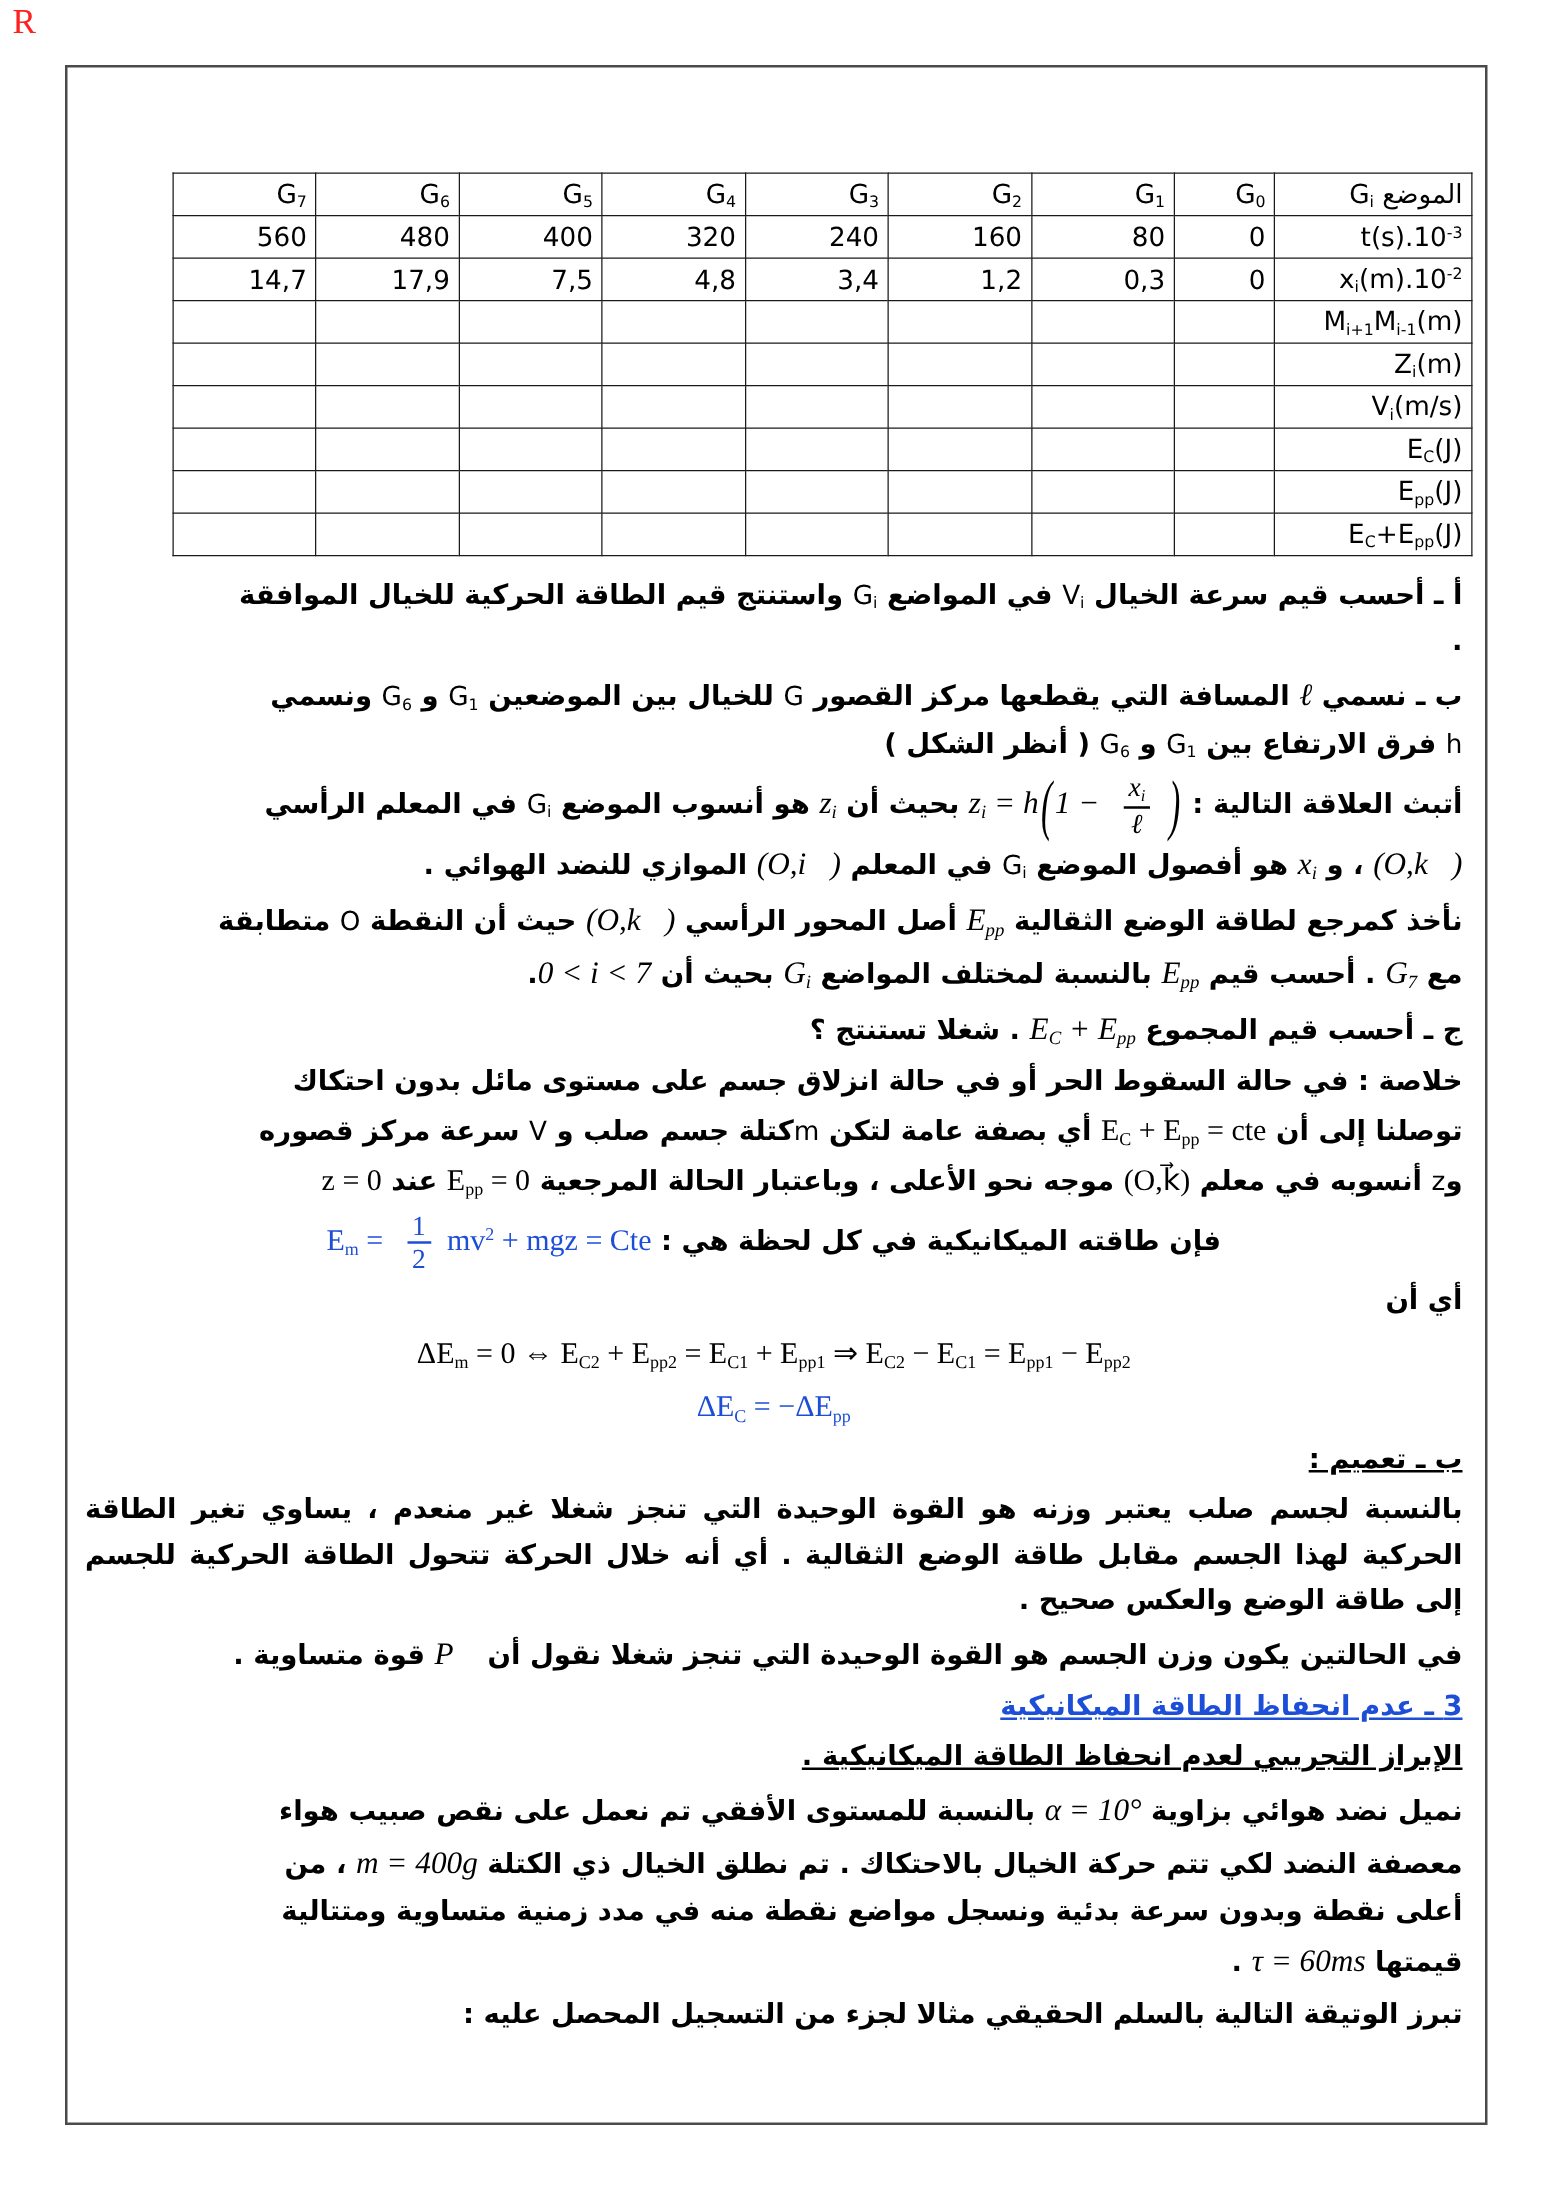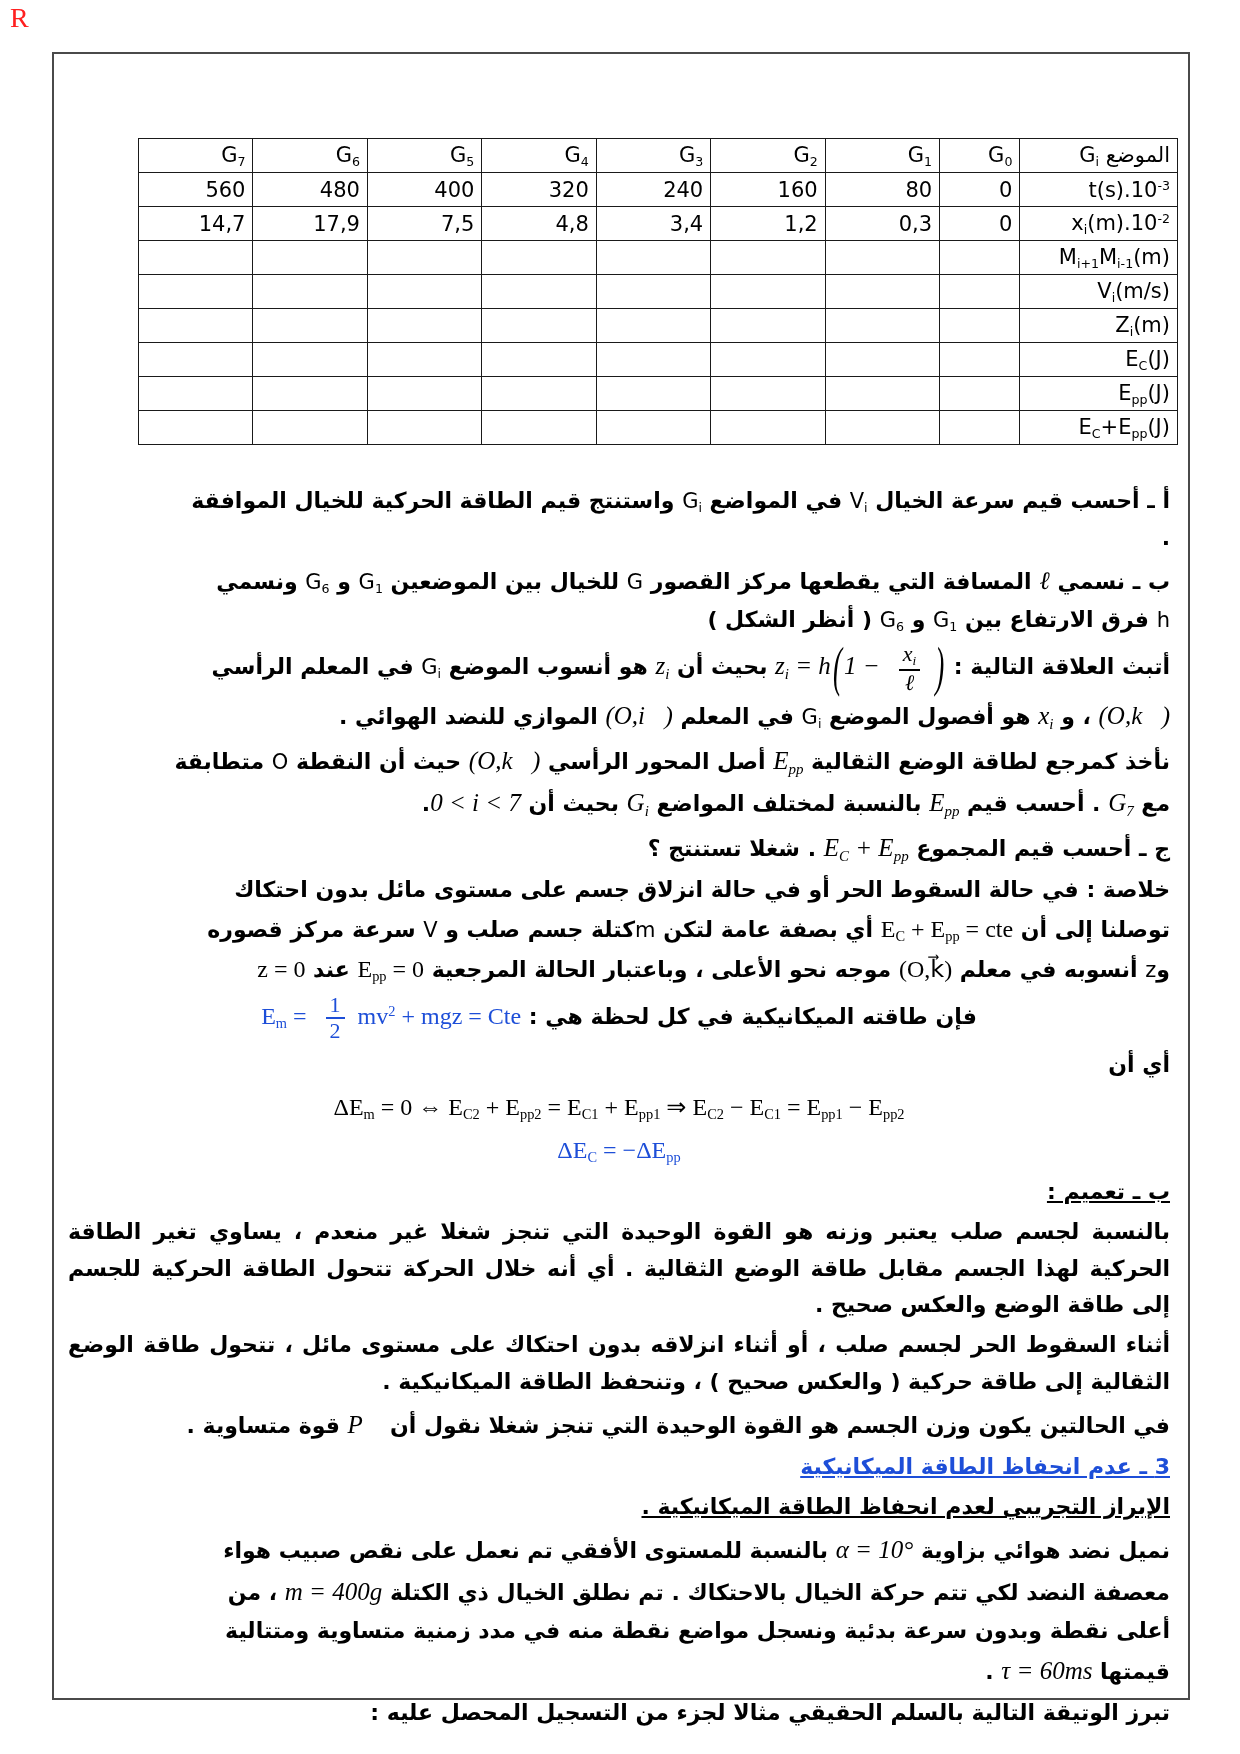--- a/index.html
+++ b/index.html
@@ -12,21 +12,21 @@
   
   table.meas{position:absolute;top:84px;right:10px;border-collapse:collapse;
              table-layout:fixed;width:1040px;direction:rtl;
              font-family:"DejaVu Sans",sans-serif;font-size:21px;}
   table.meas td{border:1.5px solid #1a1a1a;height:33px;padding:0 7px;text-align:right;
                 overflow:hidden;white-space:nowrap;background:#fff;}
   col.c-label{width:157px;} col.c-g0{width:80px;} col.c-g{width:114px;}
   sub{font-size:60%;vertical-align:-0.3em;}
   sup{font-size:60%;vertical-align:0.55em;}
   
-  .doc-text{position:absolute;top:426px;right:18px;left:14px;direction:rtl;
+  .doc-text{position:absolute;top:402px;right:18px;left:14px;direction:rtl;
             text-align:justify;font-family:"DejaVu Sans",sans-serif;font-weight:700;
             font-size:22px;line-height:1.68;color:#000;}
   .blk{margin:3px 0;}
   .blk-center{text-align:center;}
   .seg-ar{}
   .seg-ltr{direction:ltr;unicode-bidi:isolate;}
   .seg-ltx{font-family:"DejaVu Sans",sans-serif;font-weight:400;font-size:21px;}
   .seg-mi{font-family:"Liberation Serif",serif;font-style:italic;font-weight:400;font-size:25px;}
   .seg-mup{font-family:"Liberation Serif",serif;font-style:normal;font-weight:400;font-size:24px;}
   .blue{color:#1d4ed8;}
@@ -95,32 +95,32 @@
             <td></td>
             <td></td>
             <td></td>
             <td></td>
             <td></td>
             <td></td>
             <td></td>
             <td></td>
           </tr>
           <tr>
-            <td><span dir="auto">V<sub>i</sub>(m/s)</span></td>
+            <td><span dir="auto">Z<sub>i</sub>(m)</span></td>
             <td></td>
             <td></td>
             <td></td>
             <td></td>
             <td></td>
             <td></td>
             <td></td>
             <td></td>
           </tr>
           <tr>
-            <td><span dir="auto">Z<sub>i</sub>(m)</span></td>
+            <td><span dir="auto">V<sub>i</sub>(m/s)</span></td>
             <td></td>
             <td></td>
             <td></td>
             <td></td>
             <td></td>
             <td></td>
             <td></td>
             <td></td>
           </tr>
           <tr>
@@ -170,21 +170,20 @@
         <div class="blk blk-p" dir="rtl"><span class="seg-ar">خلاصة : في حالة السقوط الحر أو في حالة انزلاق جسم على مستوى مائل بدون احتكاك</span><br><span class="seg-ar">توصلنا إلى أن  </span><span class="seg-mup seg-ltr">E<sub>C</sub> + E<sub>pp</sub> = cte</span><span class="seg-ar">  أي بصفة عامة لتكن </span><span class="seg-ltx seg-ltr">m</span><span class="seg-ar">كتلة جسم صلب  و </span><span class="seg-ltx seg-ltr">V</span><span class="seg-ar"> سرعة مركز قصوره</span><br><span class="seg-ar">و</span><span class="seg-ltx seg-ltr">z</span><span class="seg-ar"> أنسوبه في معلم </span><span class="seg-mup seg-ltr">(O,k⃗)</span><span class="seg-ar"> موجه نحو الأعلى ، وباعتبار الحالة المرجعية </span><span class="seg-mup seg-ltr">E<sub>pp</sub> = 0</span><span class="seg-ar"> عند   </span><span class="seg-mup seg-ltr">z = 0</span></div>
         <div class="blk blk-center" dir="rtl"><span class="seg-ar">فإن طاقته الميكانيكية في كل لحظة هي :  </span><span class="seg-mup seg-ltr blue">E<sub>m</sub> = <span class="frac">
               <span class="num">1</span>
               <span class="den">2</span>
             </span>mv<sup>2</sup> + mgz = Cte</span></div>
         <div class="blk blk-p" dir="rtl"><span class="seg-ar">أي أن</span></div>
         <div class="blk blk-center" dir="rtl"><span class="seg-mup seg-ltr">ΔE<sub>m</sub> = 0 ⇔ E<sub>C2</sub> + E<sub>pp2</sub> = E<sub>C1</sub> + E<sub>pp1</sub> ⇒ E<sub>C2</sub> − E<sub>C1</sub> = E<sub>pp1</sub> − E<sub>pp2</sub></span></div>
         <div class="blk blk-center" dir="rtl"><span class="seg-mup seg-ltr blue">ΔE<sub>C</sub> = −ΔE<sub>pp</sub></span></div>
         <div class="blk blk-p" dir="rtl"><span class="seg-ar head-u">ب ـ تعميم :</span></div>
         <div class="blk blk-p" dir="rtl"><span class="seg-ar">بالنسبة لجسم صلب يعتبر وزنه هو القوة الوحيدة التي تنجز شغلا غير منعدم ، يساوي تغير الطاقة الحركية لهذا الجسم مقابل طاقة الوضع الثقالية . أي أنه خلال الحركة تتحول الطاقة الحركية للجسم إلى طاقة الوضع والعكس صحيح .</span></div>
-        <div class="blk blk-p" dir="rtl"><span class="seg-ar">أثناء السقوط الحر لجسم صلب ، أو أثناء انزلاقه بدون احتكاك على مستوى مائل ، تتحول طاقة الوضع الثقالية إلى طاقة حركية ( والعكس صحيح ) ، وتنحفظ الطاقة الميكانيكية .</span></div>
         <div class="blk blk-p" dir="rtl"><span class="seg-ar">في الحالتين يكون وزن الجسم هو القوة الوحيدة التي تنجز شغلا نقول أن </span><span class="seg-mi seg-ltr">P⃗</span><span class="seg-ar"> قوة متساوية .</span></div>
         <div class="blk blk-p" dir="rtl"><span class="seg-ar head-u blue">3 ـ عدم انحفاظ الطاقة الميكانيكية</span></div>
         <div class="blk blk-p" dir="rtl"><span class="seg-ar head-u">الإبراز التجريبي لعدم انحفاظ الطاقة الميكانيكية .</span></div>
         <div class="blk blk-p" dir="rtl"><span class="seg-ar">نميل نضد هوائي بزاوية </span><span class="seg-mi seg-ltr">α = 10°</span><span class="seg-ar"> بالنسبة للمستوى  الأفقي تم نعمل على نقص صبيب هواء</span><br><span class="seg-ar">معصفة النضد لكي تتم حركة الخيال بالاحتكاك  . تم نطلق الخيال ذي الكتلة  </span><span class="seg-mi seg-ltr">m = 400g</span><span class="seg-ar"> ، من</span><br><span class="seg-ar">أعلى نقطة وبدون سرعة بدئية ونسجل مواضع نقطة منه في مدد زمنية متساوية ومتتالية</span><br><span class="seg-ar">قيمتها  </span><span class="seg-mi seg-ltr">τ = 60ms</span><span class="seg-ar"> .</span></div>
         <div class="blk blk-p" dir="rtl"><span class="seg-ar">تبرز الوتيقة التالية بالسلم الحقيقي مثالا لجزء من التسجيل المحصل عليه :</span></div>
       </div>
   </div>
 </div>
 
 </body></html>

